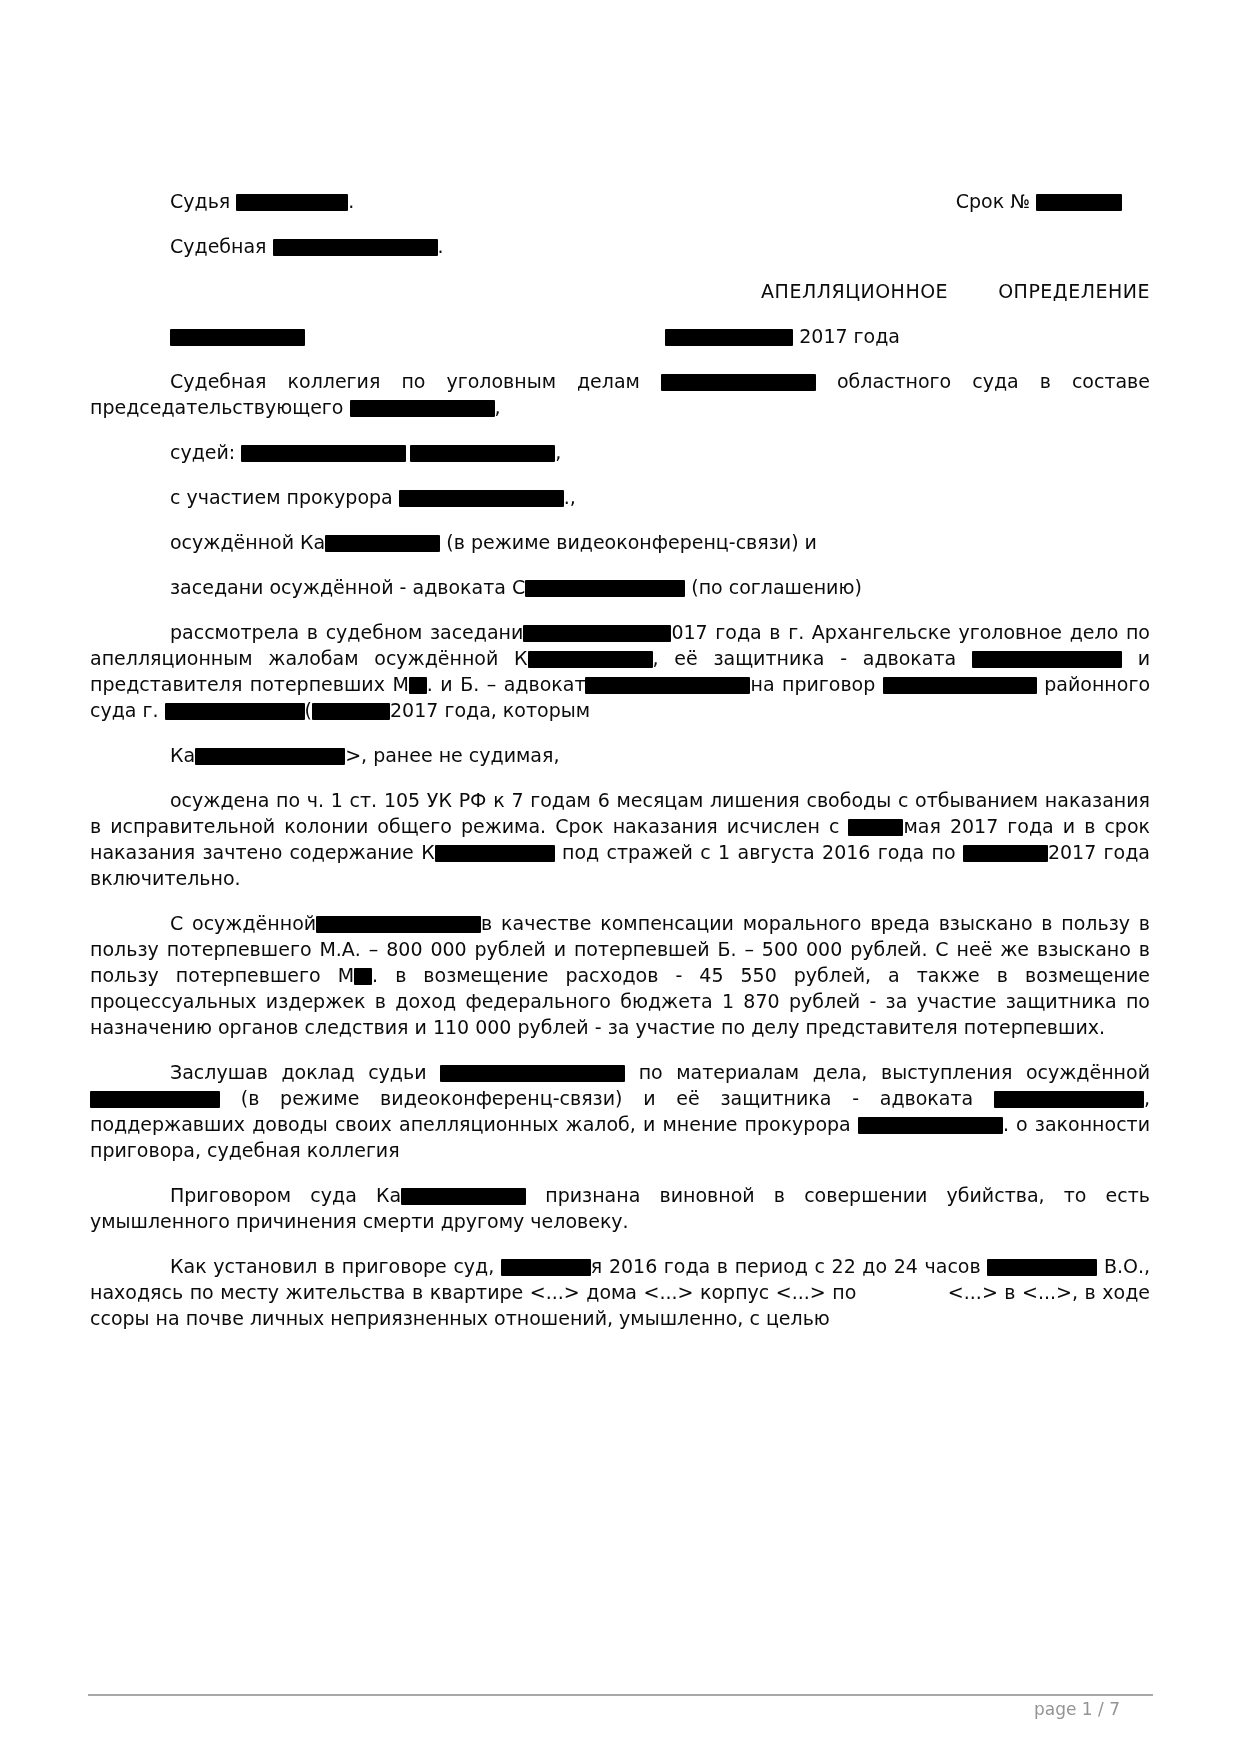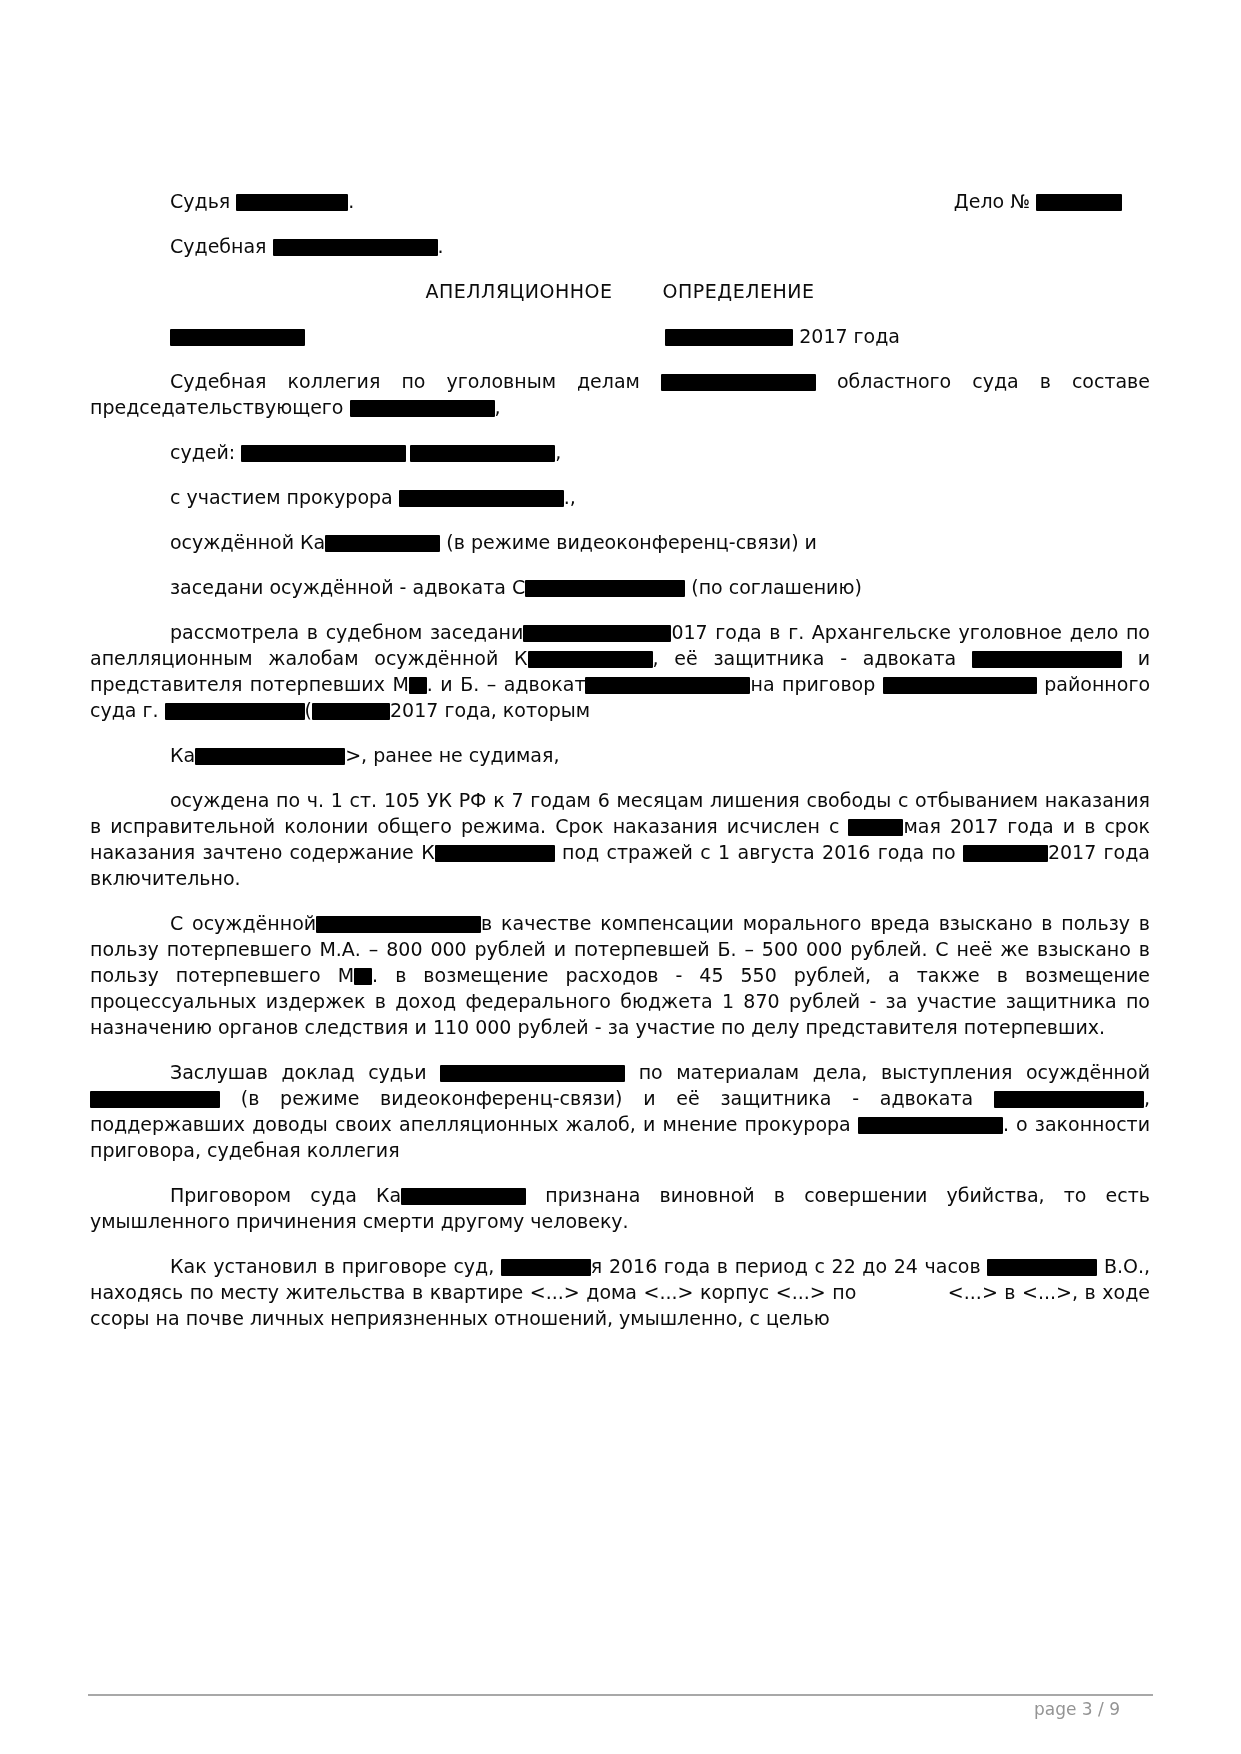--- a/index.html
+++ b/index.html
@@ -15,21 +15,21 @@
     position:absolute;top:188px;left:90px;width:1060px;
   }
   .block{margin:0 0 19px 0;}
   .indent{text-indent:80px;}
   .justify{text-align:justify;}
   .center{text-align:center;text-indent:0;}
   .row{display:flex;justify-content:space-between;text-indent:0;}
   .row .cell-left{margin-left:80px;}
   .hdr-right{margin-right:28px;}
   .date-right{margin-right:250px;}
-  .title-block{letter-spacing:0.5px;}
+  .title-block{letter-spacing:0.5px;text-align:right;}
   .redact{
     display:inline-block;background:#000;height:17px;
     vertical-align:-3px;border-radius:1px;
   }
   .gap{display:inline-block;height:1px;}
   .footer-line{
     position:absolute;left:88px;top:1694px;width:1065px;height:2px;
     background:#a8a8a8;
   }
   .footer-label{
@@ -37,21 +37,21 @@
     font-size:17px;line-height:20px;color:#949494;
   }
 </style>
 </head>
 <body>
 
 <div class="page">
   <div class="content" id="doc">
       <div class="block row">
         <div class="cell-left "><span>Судья </span><span class="redact" style="width: 112px;"></span><span>.</span></div>
-        <div class="cell-right hdr-right"><span>Дело № </span><span class="redact" style="width: 86px;"></span></div>
+        <div class="cell-right hdr-right"><span>Срок № </span><span class="redact" style="width: 86px;"></span></div>
       </div>
       <div class="block indent"><span>Судебная </span><span class="redact" style="width: 165px;"></span><span>.</span></div>
       <div class="block center title-block"><span>АПЕЛЛЯЦИОННОЕ</span><span class="gap" style="width: 50px;"></span><span>ОПРЕДЕЛЕНИЕ</span></div>
       <div class="block row">
         <div class="cell-left "><span class="redact" style="width: 135px;"></span></div>
         <div class="cell-right date-right"><span class="redact" style="width: 128px;"></span><span> 2017 года</span></div>
       </div>
       <div class="block indent justify"><span>Судебная коллегия по уголовным делам </span><span class="redact" style="width: 155px;"></span><span> областного суда в составе председательствующего </span><span class="redact" style="width: 145px;"></span><span>,</span></div>
       <div class="block indent"><span>судей: </span><span class="redact" style="width: 165px;"></span><span class="gap" style="width: 4px;"></span><span class="redact" style="width: 145px;"></span><span>,</span></div>
       <div class="block indent"><span>с участием прокурора </span><span class="redact" style="width: 165px;"></span><span>.,</span></div>
@@ -59,14 +59,14 @@
       <div class="block indent"><span>заседани осуждённой - адвоката С</span><span class="redact" style="width: 160px;"></span><span> (по соглашению)</span></div>
       <div class="block indent justify"><span>рассмотрела в судебном заседани</span><span class="redact" style="width: 148px;"></span><span>017 года в г. Архангельске уголовное дело по апелляционным жалобам осуждённой К</span><span class="redact" style="width: 125px;"></span><span>, её защитника - адвоката </span><span class="redact" style="width: 150px;"></span><span> и представителя потерпевших М</span><span class="redact" style="width: 18px;"></span><span>. и Б. – адвокат</span><span class="redact" style="width: 165px;"></span><span>на приговор </span><span class="redact" style="width: 154px;"></span><span> районного суда г. </span><span class="redact" style="width: 140px;"></span><span>(</span><span class="redact" style="width: 78px;"></span><span>2017 года, которым</span></div>
       <div class="block indent"><span>Ка</span><span class="redact" style="width: 150px;"></span><span>&gt;, ранее не судимая,</span></div>
       <div class="block indent justify"><span>осуждена по ч. 1 ст. 105 УК РФ к 7 годам 6 месяцам лишения свободы с отбыванием наказания в исправительной колонии общего режима. Срок наказания исчислен с </span><span class="redact" style="width: 55px;"></span><span>мая 2017 года и в срок наказания зачтено содержание К</span><span class="redact" style="width: 120px;"></span><span> под стражей с 1 августа 2016 года по </span><span class="redact" style="width: 85px;"></span><span>2017 года включительно.</span></div>
       <div class="block indent justify"><span>С осуждённой</span><span class="redact" style="width: 165px;"></span><span>в качестве компенсации морального вреда взыскано в пользу в пользу потерпевшего М.А. – 800 000 рублей и потерпевшей Б. – 500 000 рублей. С неё же взыскано в пользу потерпевшего М</span><span class="redact" style="width: 18px;"></span><span>. в возмещение расходов - 45 550 рублей, а также в возмещение процессуальных издержек в доход федерального бюджета 1 870 рублей - за участие защитника по назначению органов следствия и 110 000 рублей - за участие по делу представителя потерпевших.</span></div>
       <div class="block indent justify"><span>Заслушав доклад судьи </span><span class="redact" style="width: 185px;"></span><span> по материалам дела, выступления осуждённой </span><span class="redact" style="width: 130px;"></span><span> (в режиме видеоконференц-связи) и её защитника - адвоката </span><span class="redact" style="width: 150px;"></span><span>, поддержавших доводы своих апелляционных жалоб, и мнение прокурора </span><span class="redact" style="width: 145px;"></span><span>. о законности приговора, судебная коллегия</span></div>
       <div class="block indent justify"><span>Приговором суда Ка</span><span class="redact" style="width: 125px;"></span><span> признана виновной в совершении убийства, то есть умышленного причинения смерти другому человеку.</span></div>
       <div class="block indent justify"><span>Как установил в приговоре суд, </span><span class="redact" style="width: 90px;"></span><span>я 2016 года в период с 22 до 24 часов </span><span class="redact" style="width: 110px;"></span><span> В.О., находясь по месту жительства в квартире &lt;...&gt; дома &lt;...&gt; корпус &lt;...&gt; по </span><span class="gap" style="width: 85px;"></span><span>&lt;...&gt; в &lt;...&gt;, в ходе ссоры на почве личных неприязненных отношений, умышленно, с целью</span></div>
     </div>
   <div class="footer-line"></div>
-  <div class="footer-label">page 3 / 9</div>
+  <div class="footer-label">page 1 / 7</div>
 </div>
 
 </body></html>

